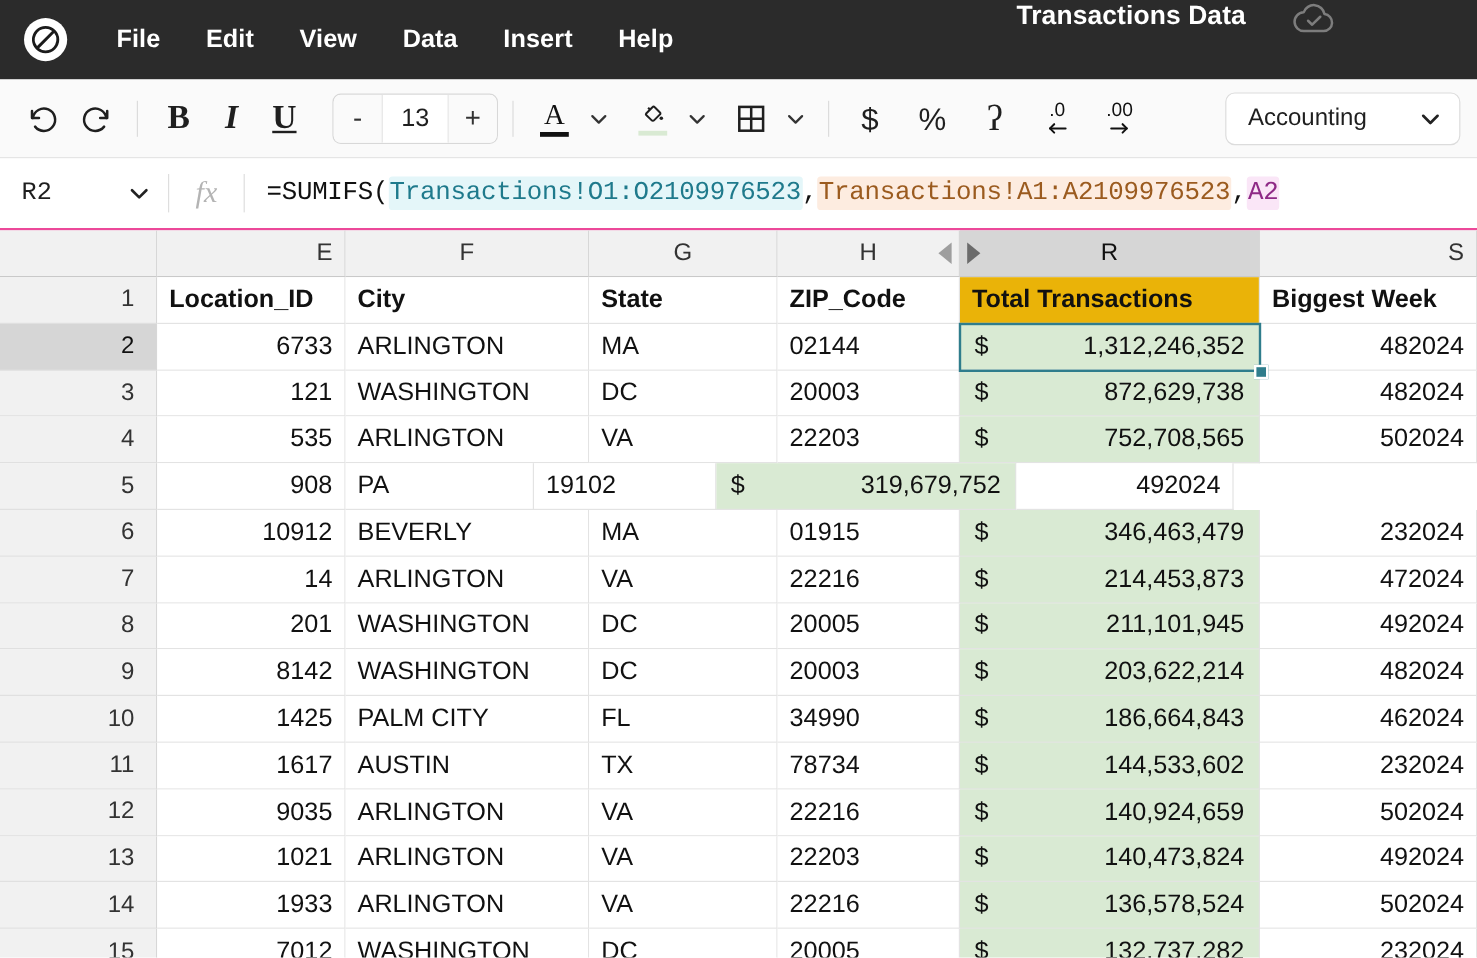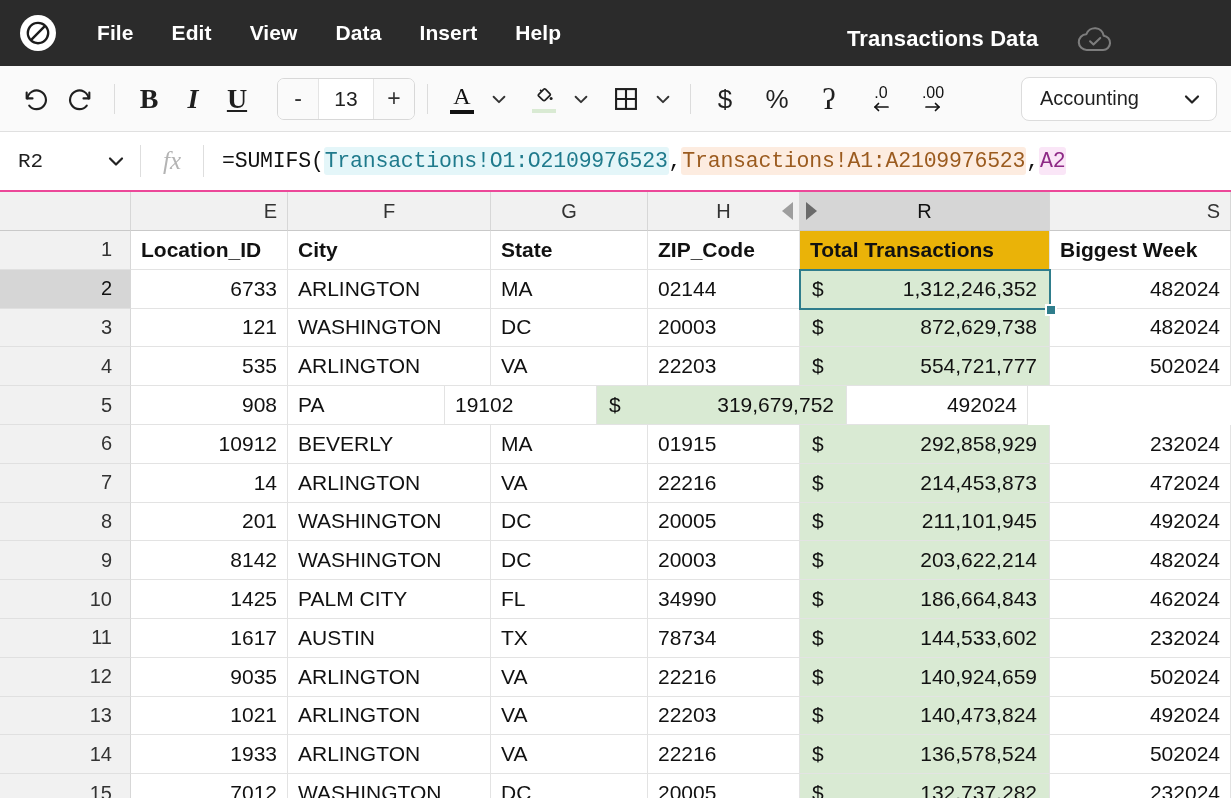--- a/index.html
+++ b/index.html
@@ -37,21 +37,21 @@
     padding: 6px 19px;
     border-radius: 5px;
     cursor: pointer;
     white-space: nowrap;
     letter-spacing: .1px;
   }
   .doc-title-wrap {
     position: absolute;
     left: 847px;
     top: 0; height: 78px;
-    display: flex; align-items: center; gap: 38px;
+    display: flex; align-items: flex-start; gap: 38px;
   }
   .doc-title {
     color: #ffffff;
     font-size: 22px;
     font-weight: bold;
     white-space: nowrap;
     letter-spacing: .1px;
   }
   .cloud-icon { width: 38px; height: 30px; display:block; flex:none; }
 
@@ -501,21 +501,21 @@
         <div class="cell c-s">482024</div>
       </div>
       <div class="row">
         <div class="cell rowhead">4</div>
         <div class="cell c-e">535</div>
         <div class="cell c-f">ARLINGTON</div>
         <div class="cell c-g">VA</div>
         <div class="cell c-h">22203</div>
         <div class="cell c-r acct green">
           <span class="sym">$</span>
-          <span class="amt">554,721,777</span>
+          <span class="amt">752,708,565</span>
         </div>
         <div class="cell c-s">502024</div>
       </div>
       <div class="row">
         <div class="cell rowhead">5</div>
         <div class="cell c-e">908</div>
         <div class="cell c-g">PA</div>
         <div class="cell c-h">19102</div>
         <div class="cell c-r acct green">
           <span class="sym">$</span>
@@ -524,21 +524,21 @@
         <div class="cell c-s">492024</div>
       </div>
       <div class="row">
         <div class="cell rowhead">6</div>
         <div class="cell c-e">10912</div>
         <div class="cell c-f">BEVERLY</div>
         <div class="cell c-g">MA</div>
         <div class="cell c-h">01915</div>
         <div class="cell c-r acct green">
           <span class="sym">$</span>
-          <span class="amt">292,858,929</span>
+          <span class="amt">346,463,479</span>
         </div>
         <div class="cell c-s">232024</div>
       </div>
       <div class="row">
         <div class="cell rowhead">7</div>
         <div class="cell c-e">14</div>
         <div class="cell c-f">ARLINGTON</div>
         <div class="cell c-g">VA</div>
         <div class="cell c-h">22216</div>
         <div class="cell c-r acct green">

